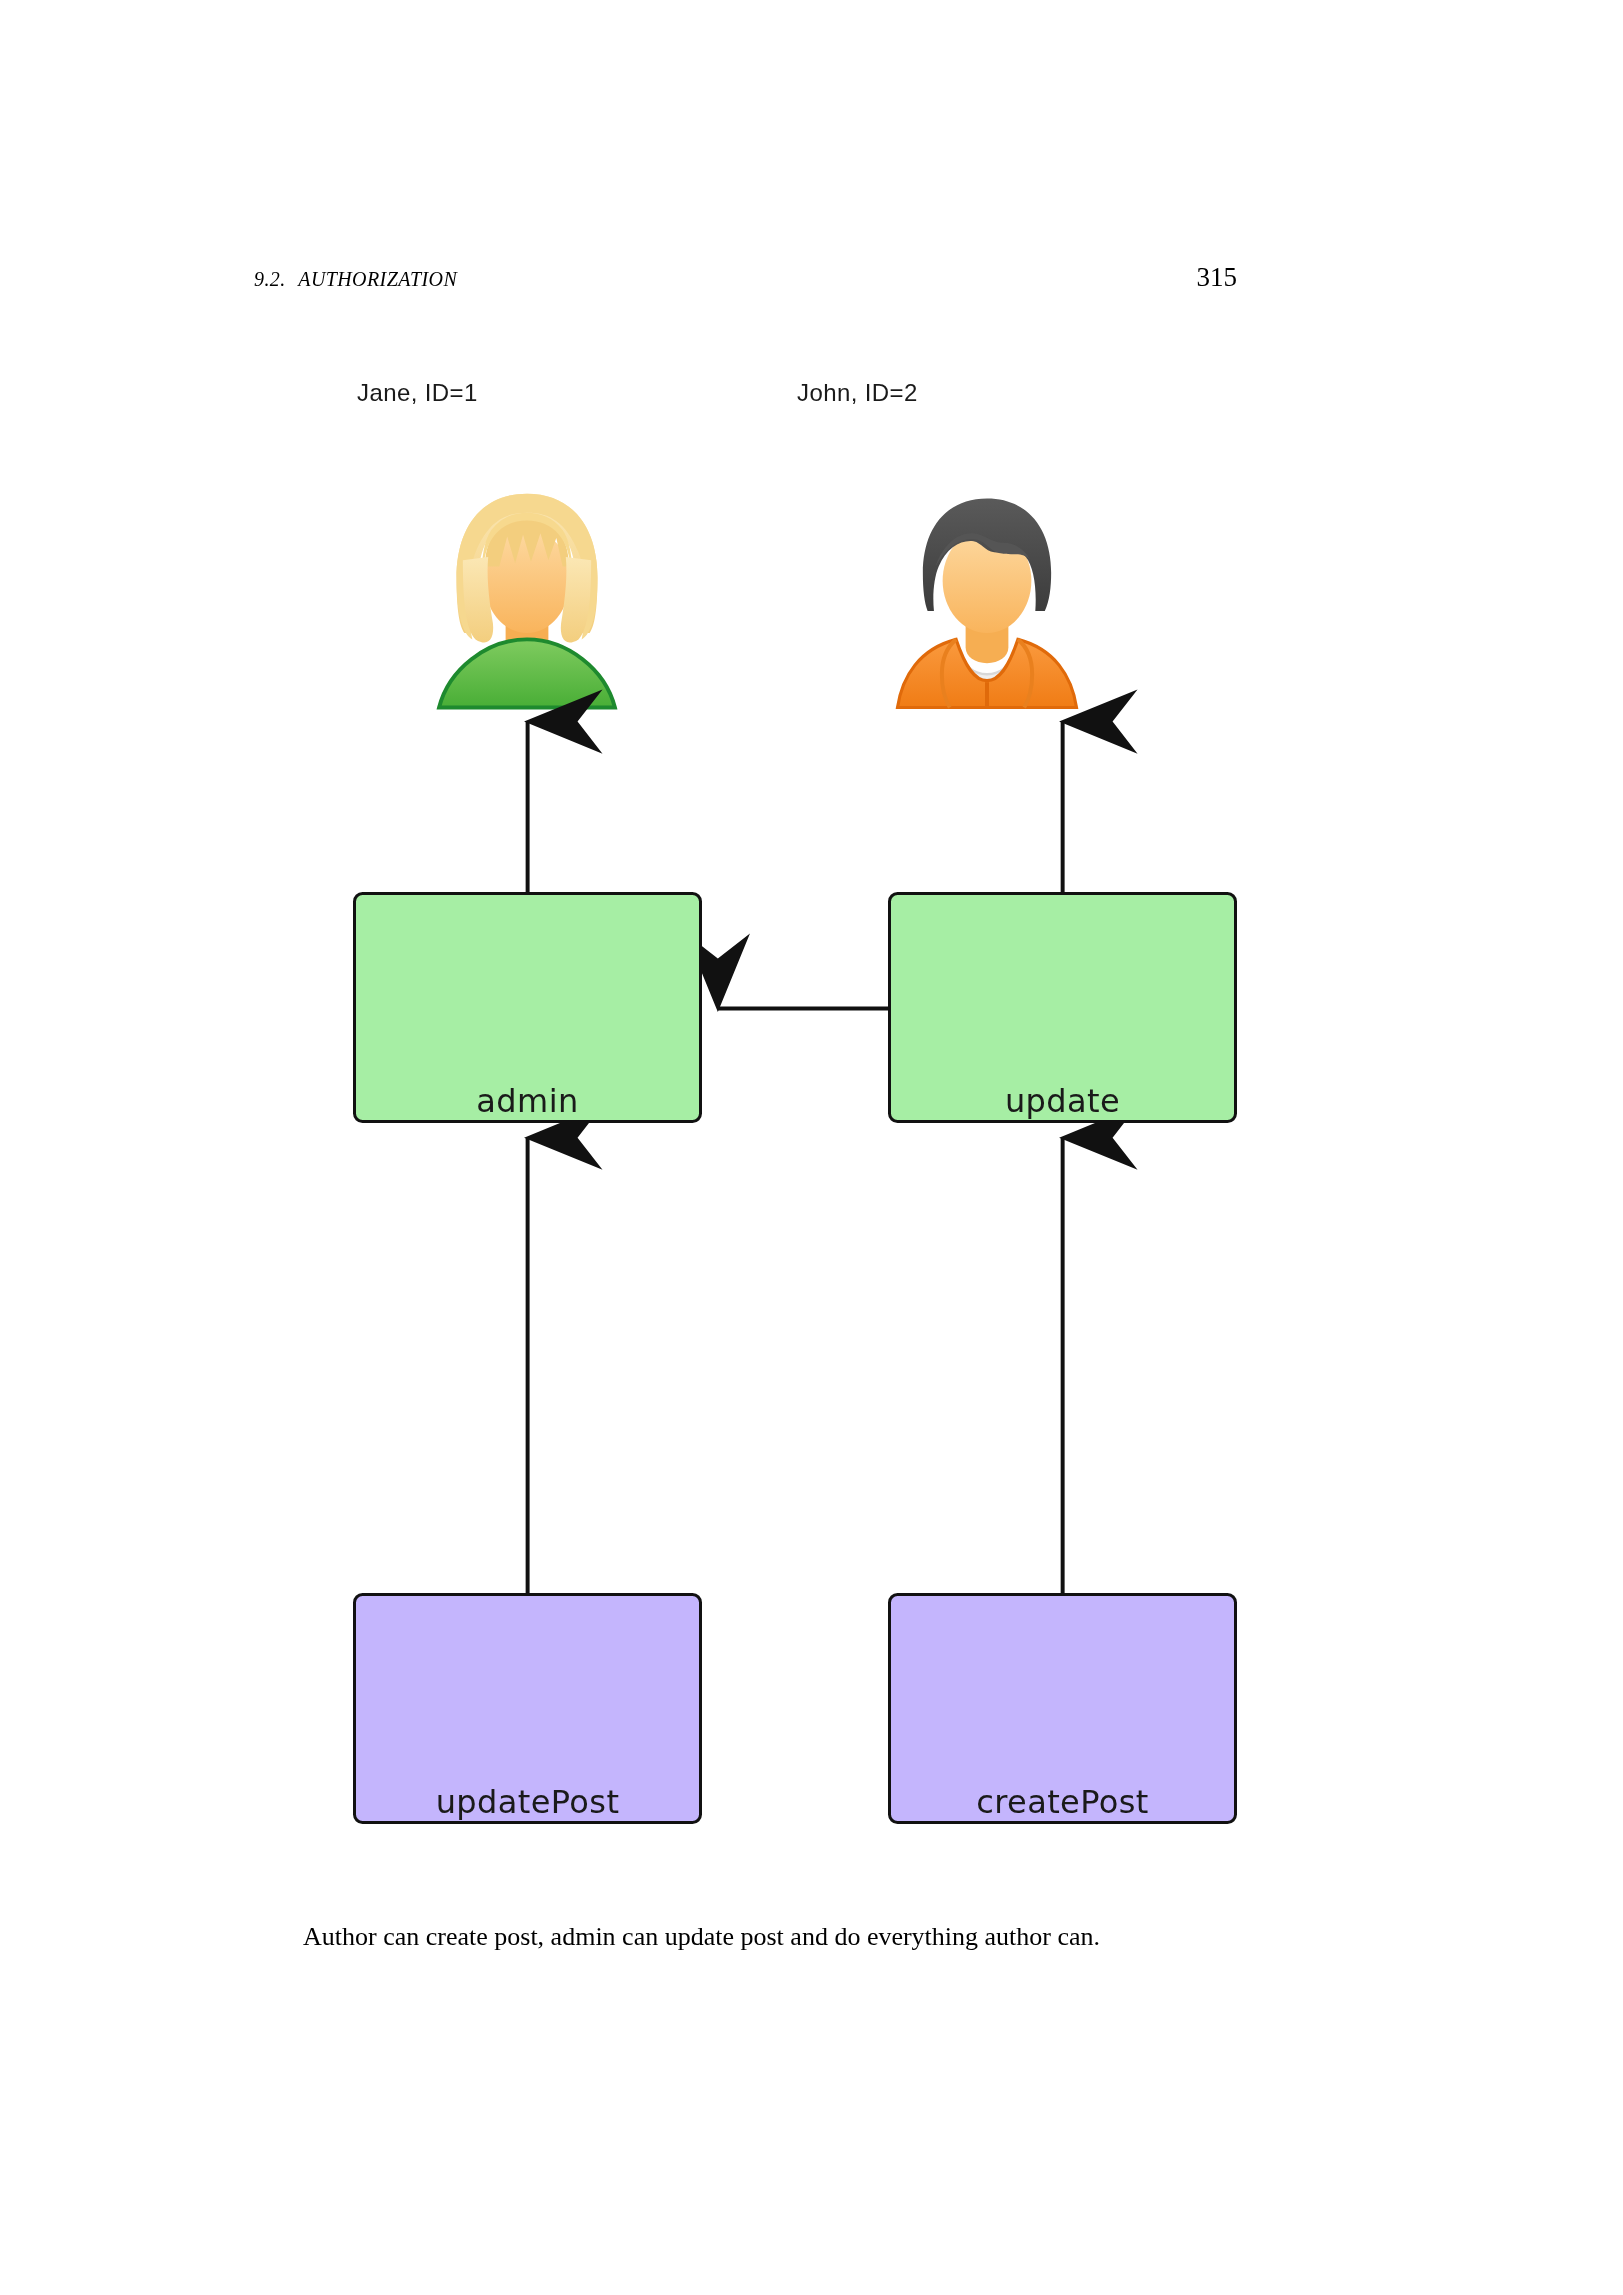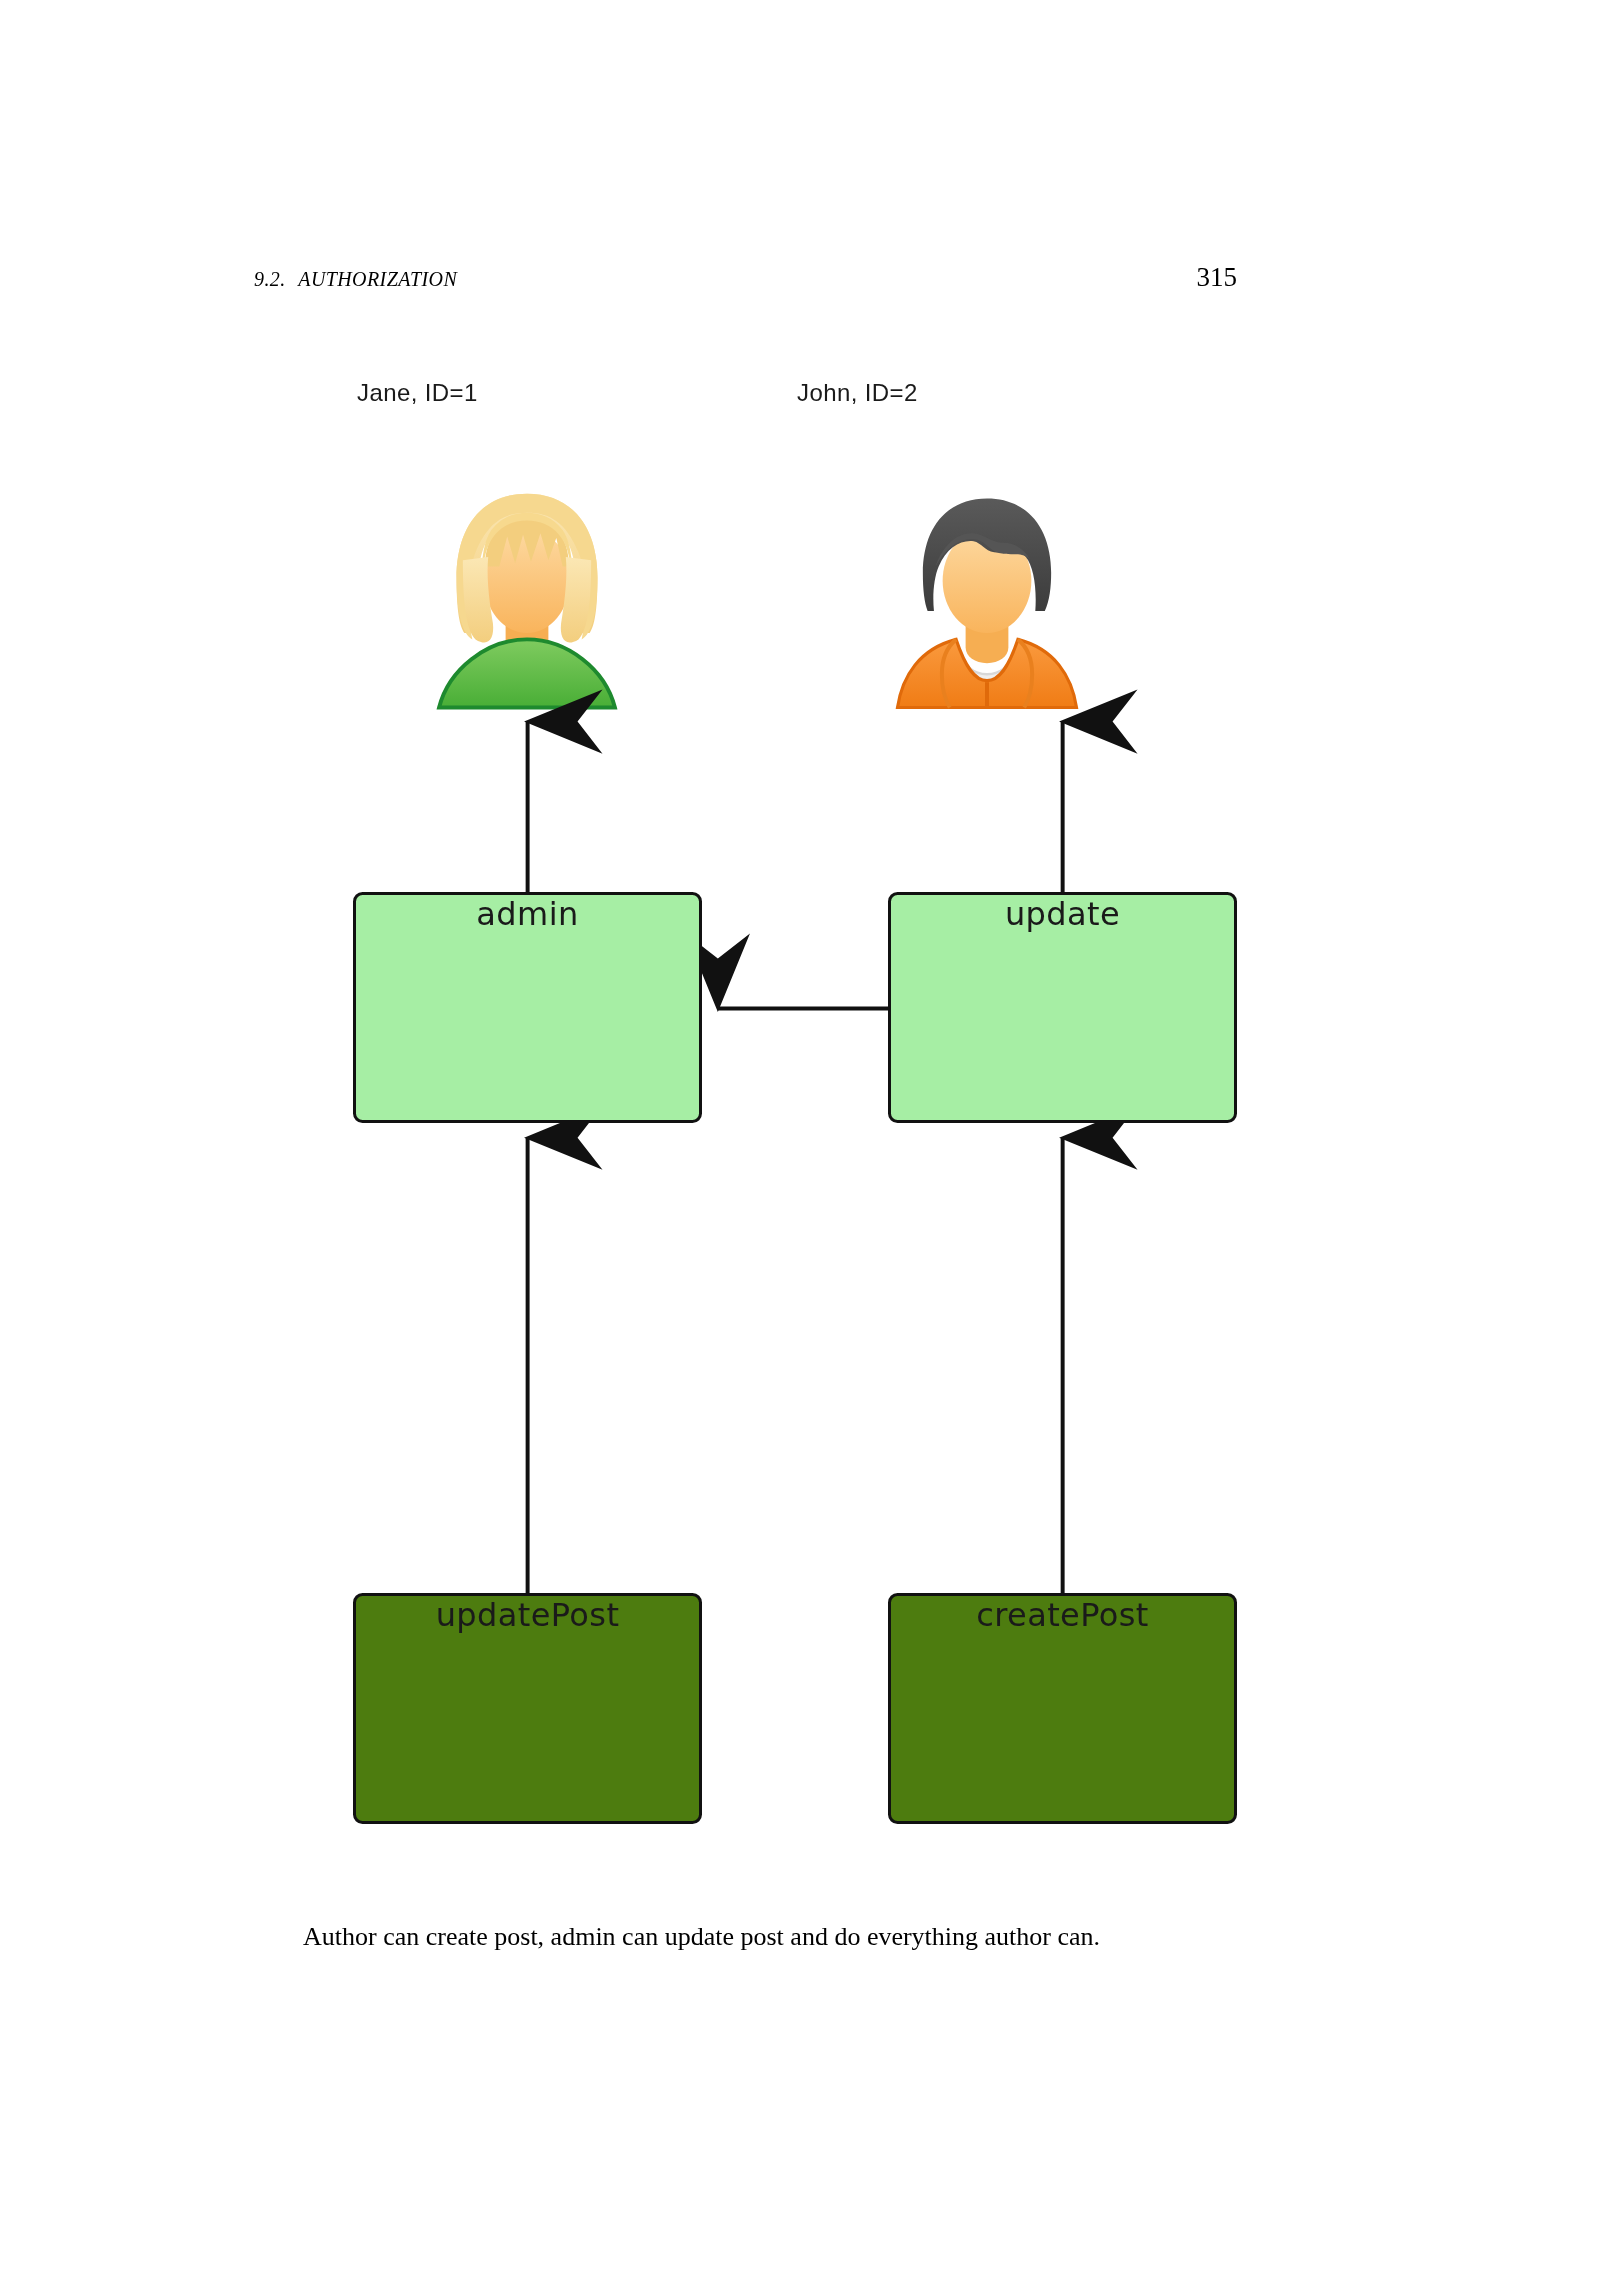--- a/index.html
+++ b/index.html
@@ -73,32 +73,32 @@
   #avatar-john { left: 634px; top: 135px; }
   .avatar svg { display: block; width: 100%; height: 100%; }
 
   
   .node-box {
     position: absolute;
     border: 3.2px solid #111111;
     border-radius: 9.5px;
     box-sizing: border-box;
     display: flex;
-    align-items: flex-start;
+    align-items: flex-end;
     justify-content: center;
   }
   .node-label {
     font-family: "DejaVu Sans", "Liberation Sans", sans-serif;
     font-size: 32px;
     color: #1a1a1a;
     letter-spacing: 0.4px;
     white-space: nowrap;
   }
   .role-box { background: #A6EEA4; }
-  .perm-box { background: #4d7c0f; }
+  .perm-box { background: #c4b5fd; }
 
   #box-admin      { left: 99px;  top: 543px;  width: 349px; height: 231px; }
   #box-author     { left: 634px;  top: 543px;  width: 349px; height: 231px; }
   #box-updatepost { left: 99px;  top: 1244px; width: 349px; height: 231px; }
   #box-createpost { left: 634px;  top: 1244px; width: 349px; height: 231px; }
 
   
   .connectors {
     position: absolute;
     left: 0; top: 0;

